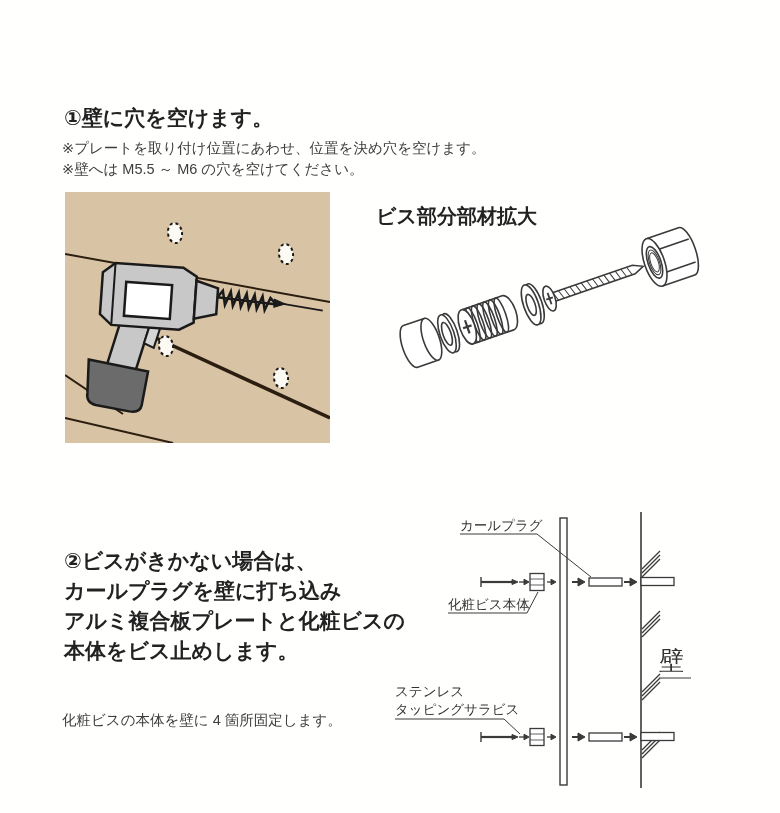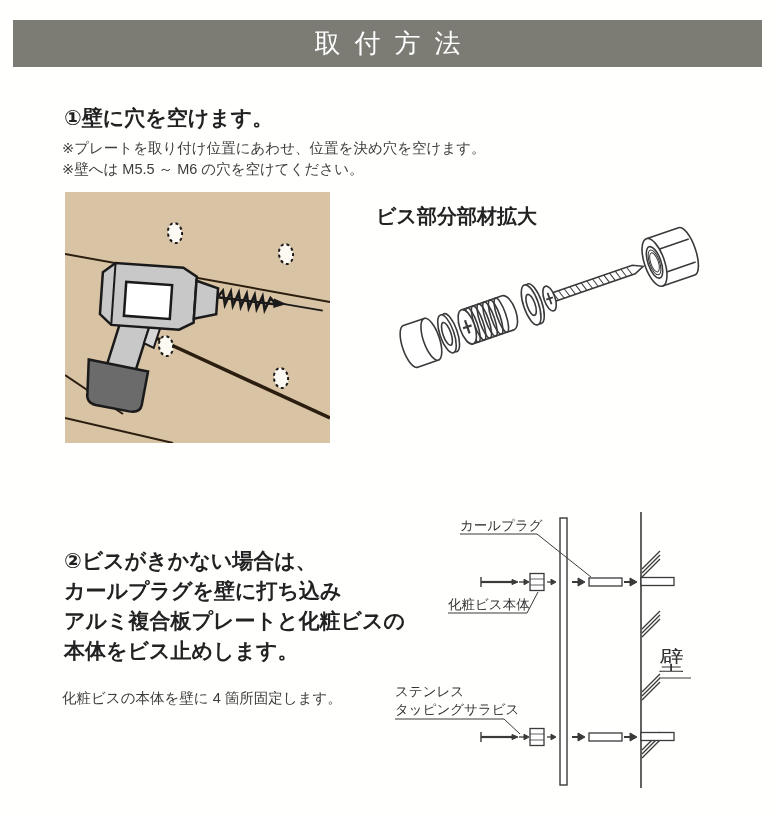--- a/index.html
+++ b/index.html
@@ -24,23 +24,20 @@
   
   .dlabel{font-size:13.5px;color:#333;line-height:18px;white-space:nowrap;}
   .wall-char{font-size:25px;color:#333;white-space:nowrap;}
   svg{display:block;}
 </style>
 </head>
 <body>
 
 <div class="page">
 
-  <div class="abs header-bar">
-    <div class="header-title">取付方法</div>
-  </div>
 
   <div class="abs note" style="left:62px;top:138px;">※プレートを取り付け位置にあわせ、位置を決め穴を空けます。</div>
   <div class="abs step-heading" style="left:64px;top:103px;">①壁に穴を空けます。</div>
   <div class="abs note" style="left:62px;top:159px;">※壁へは M5.5 ～ M6 の穴を空けてください。</div>
 
   <svg class="abs" style="left:65px;top:192px;" width="265" height="251" viewBox="0 0 265 251">
     <rect x="0" y="0" width="265" height="251" fill="#d9c3a5"></rect>
 
     <g stroke="#2b1e10" fill="none">
       <line x1="0" y1="62" x2="265" y2="110" stroke-width="2"></line>
@@ -142,21 +139,21 @@
         <ellipse cx="266" cy="0" rx="5" ry="13" stroke-width="1"></ellipse>
         <ellipse cx="266" cy="0" rx="3.8" ry="10" stroke-width="1"></ellipse>
       </g>
     </g>
   </svg>
 
   <div class="abs step-heading" style="left:64px;top:576px;">カールプラグを壁に打ち込み</div>
   <div class="abs step-heading" style="left:64px;top:546px;">②ビスがきかない場合は、</div>
   <div class="abs step-heading" style="left:64px;top:606px;">アルミ複合板プレートと化粧ビスの</div>
   <div class="abs step-heading" style="left:64px;top:636px;">本体をビス止めします。</div>
-  <div class="abs note" style="left:62px;top:688px;text-align:center;">化粧ビスの本体を壁に 4 箇所固定します。</div>
+  <div class="abs note" style="left:62px;top:710px;text-align:center;">化粧ビスの本体を壁に 4 箇所固定します。</div>
 
   <svg class="abs" style="left:390px;top:505px;" width="390" height="300" viewBox="0 0 390 300">
     <g stroke="#3a3a3a" fill="none">
 
       <rect x="170" y="13" width="7" height="267" fill="#ffffff" stroke-width="1.4"></rect>
 
       <line x1="251" y1="7" x2="251" y2="283" stroke-width="1.6"></line>
 
       <g stroke-width="1.2">
         <line x1="252" y1="64" x2="270" y2="46"></line>

